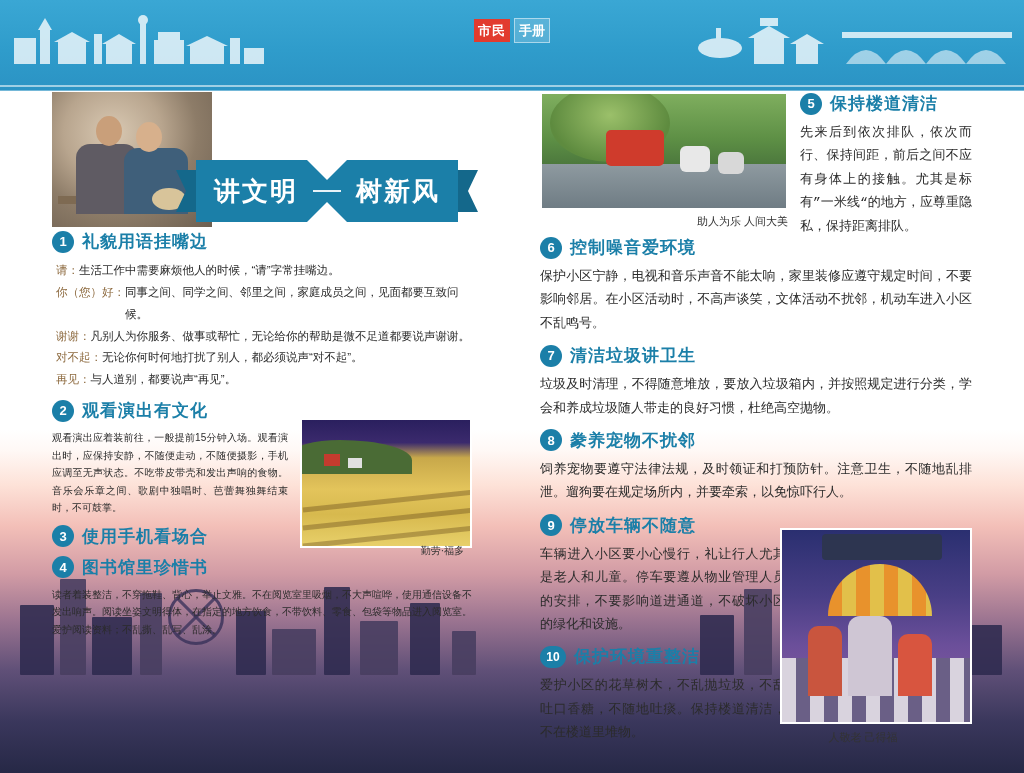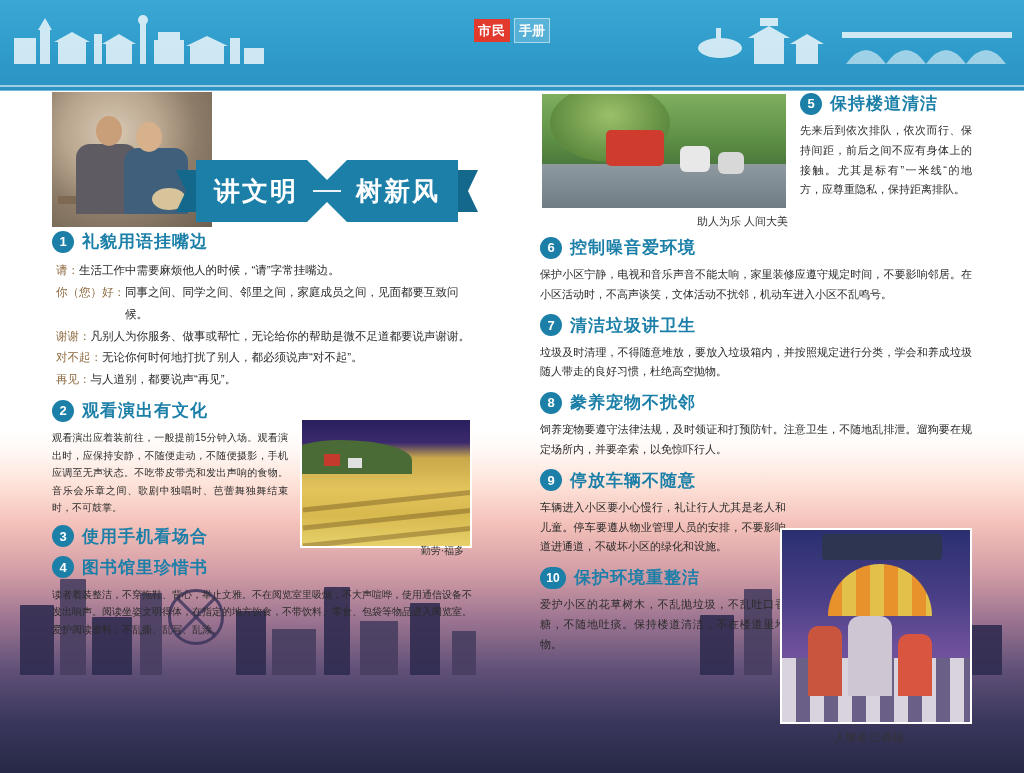--- a/index.html
+++ b/index.html
@@ -267,28 +267,28 @@
   }
   .photo-rain .p3 {
     position: absolute; left: 116px; top: 104px; width: 34px; height: 62px;
     background: #d8553f; border-radius: 10px 10px 0 0;
   }
   .photo-rain .bus {
     position: absolute; left: 40px; top: 4px; width: 120px; height: 26px;
     background: #2d3550; border-radius: 4px;
   }
   .cap-rain {
-    position: absolute; right: 18px; top: 638px; width: 170px; text-align: center;
+    position: absolute; right: 24px; top: 638px; width: 170px; text-align: center;
     font-size: 11px; color: #333;
   }
 
   .r-item { position: relative; margin-bottom: 9px; }
   .r-head { display: flex; align-items: center; gap: 8px; margin-bottom: 6px; }
   .r-body {
-    font-size: 11px; line-height: 1.8; color: #2b2b2b; text-align: justify;
+    font-size: 13px; line-height: 1.8; color: #2b2b2b; text-align: justify; font-family: Liberation Mono, monospace;
   }
 </style>
 </head>
 <body>
 
 <div id="page">
 
   <div class="bg-photo">
     <div class="ferris"></div>
     <div class="bld" style="left:20px;width:34px;height:70px;"></div>

